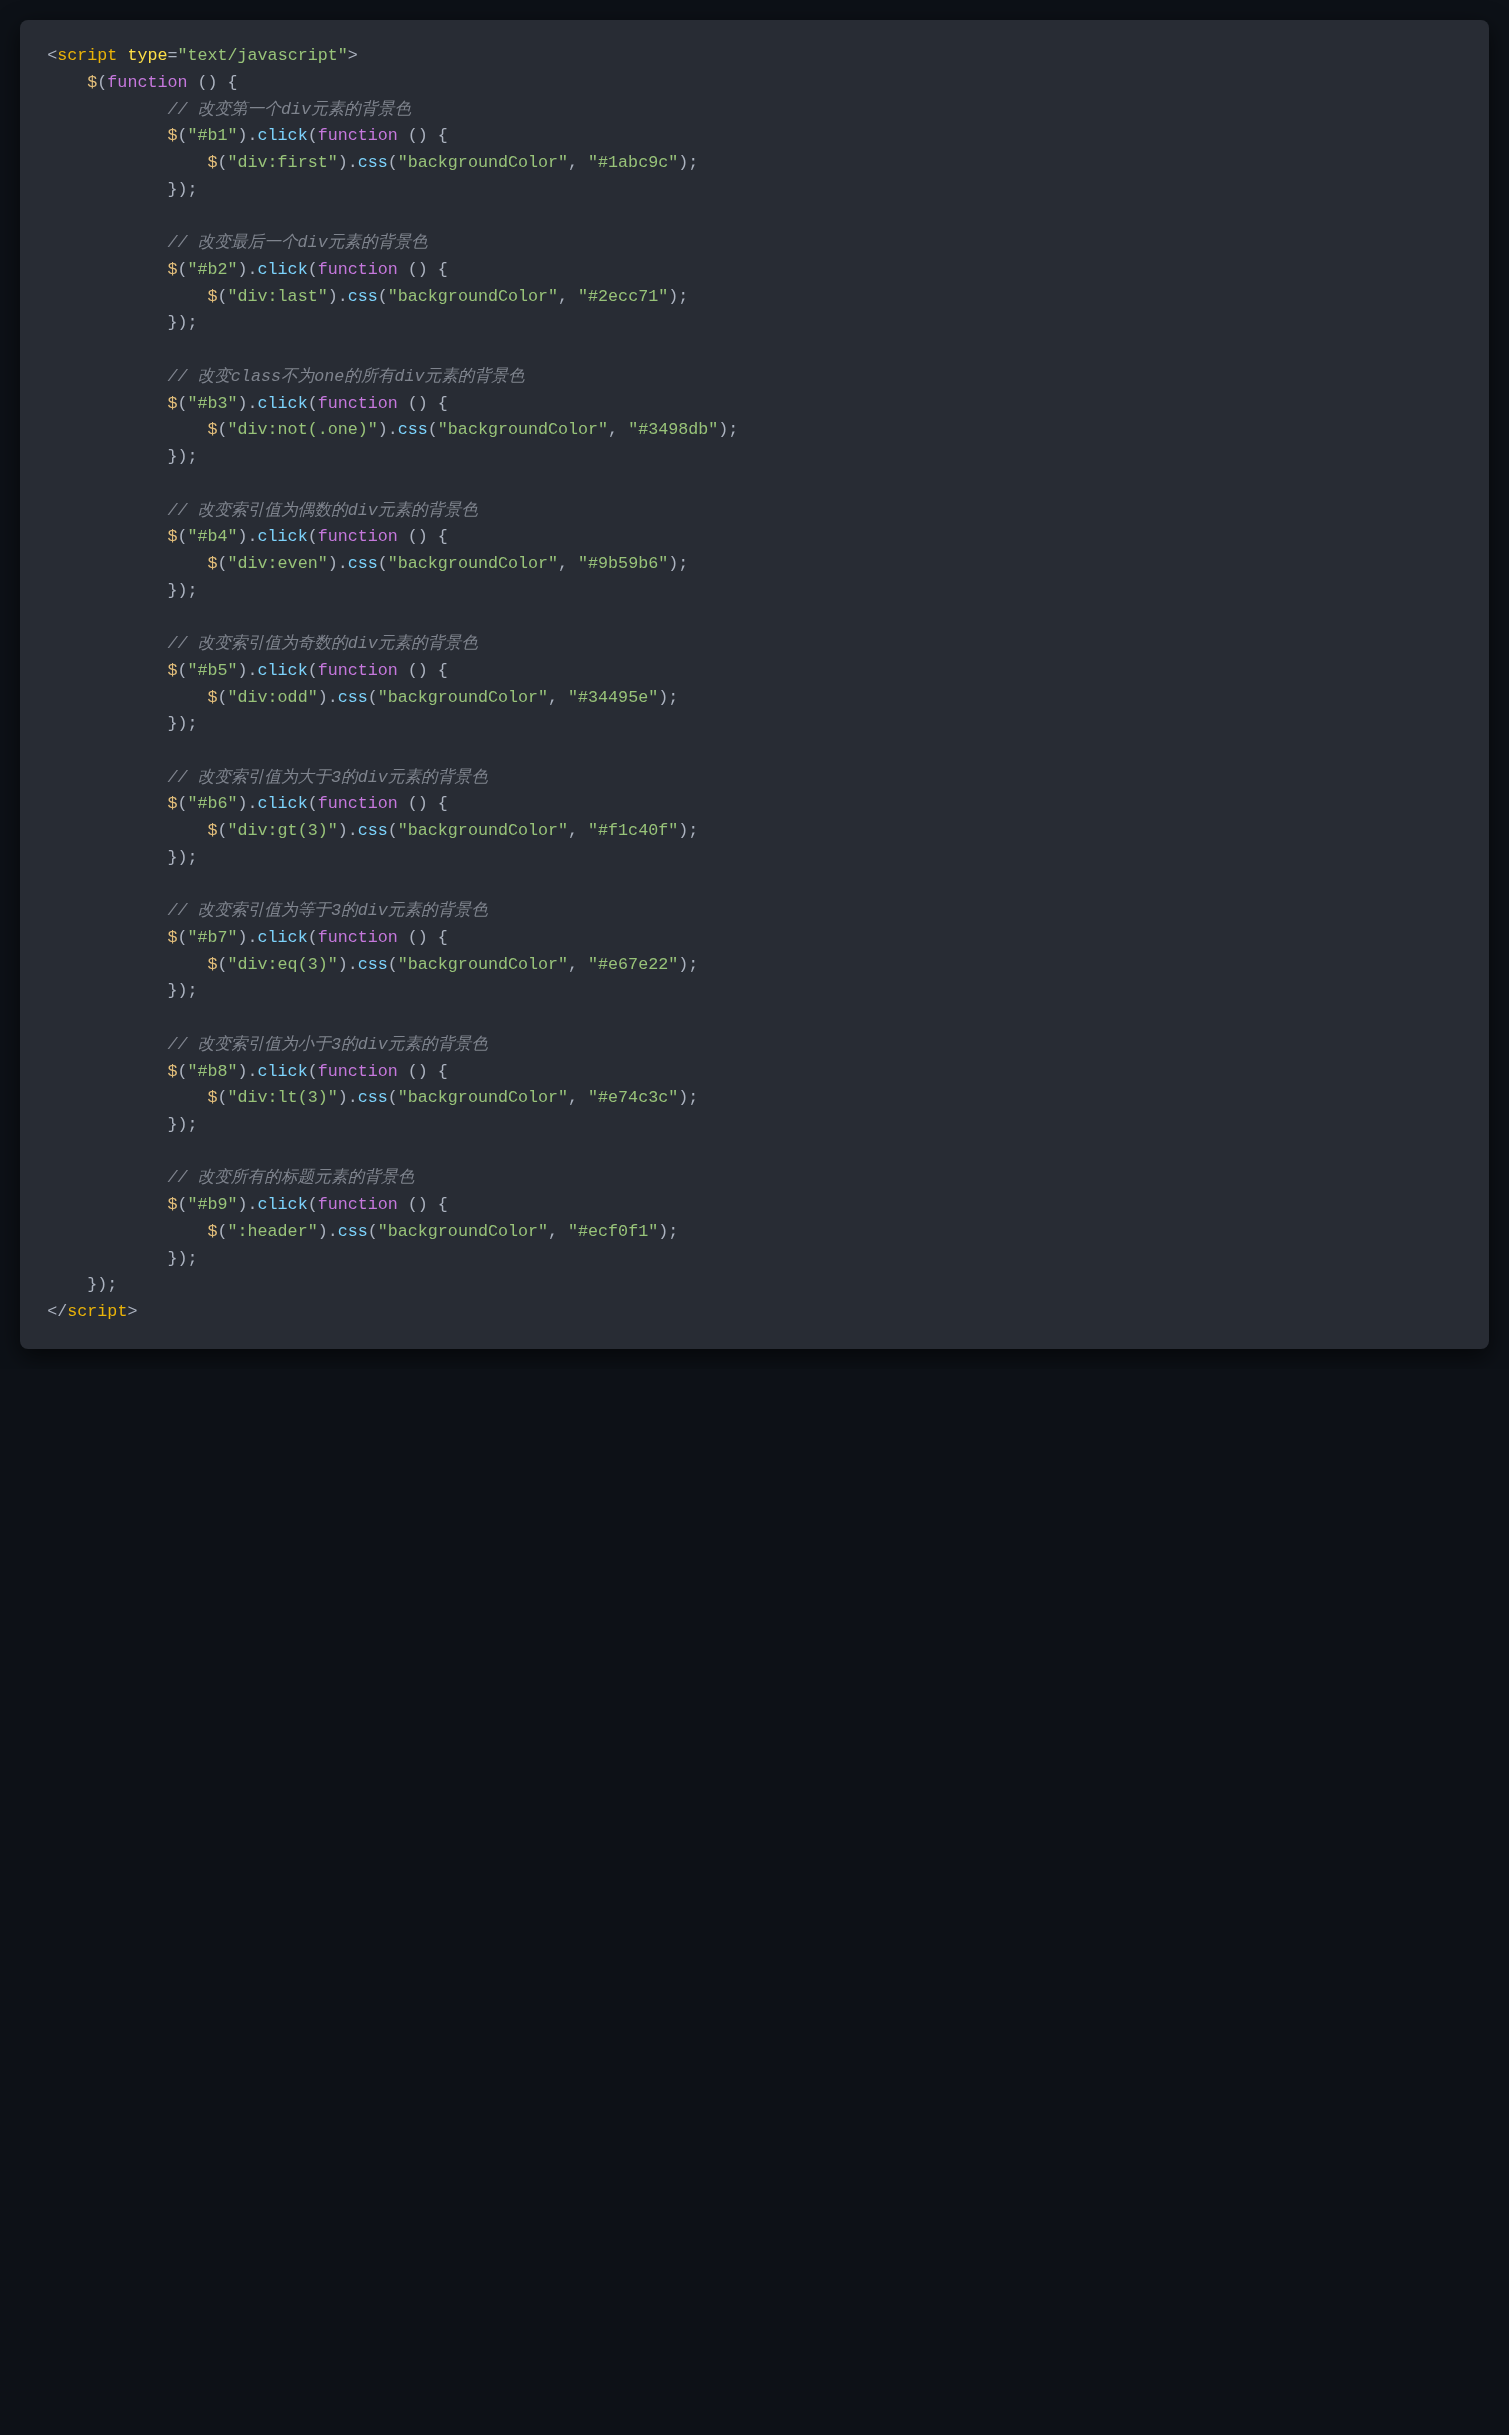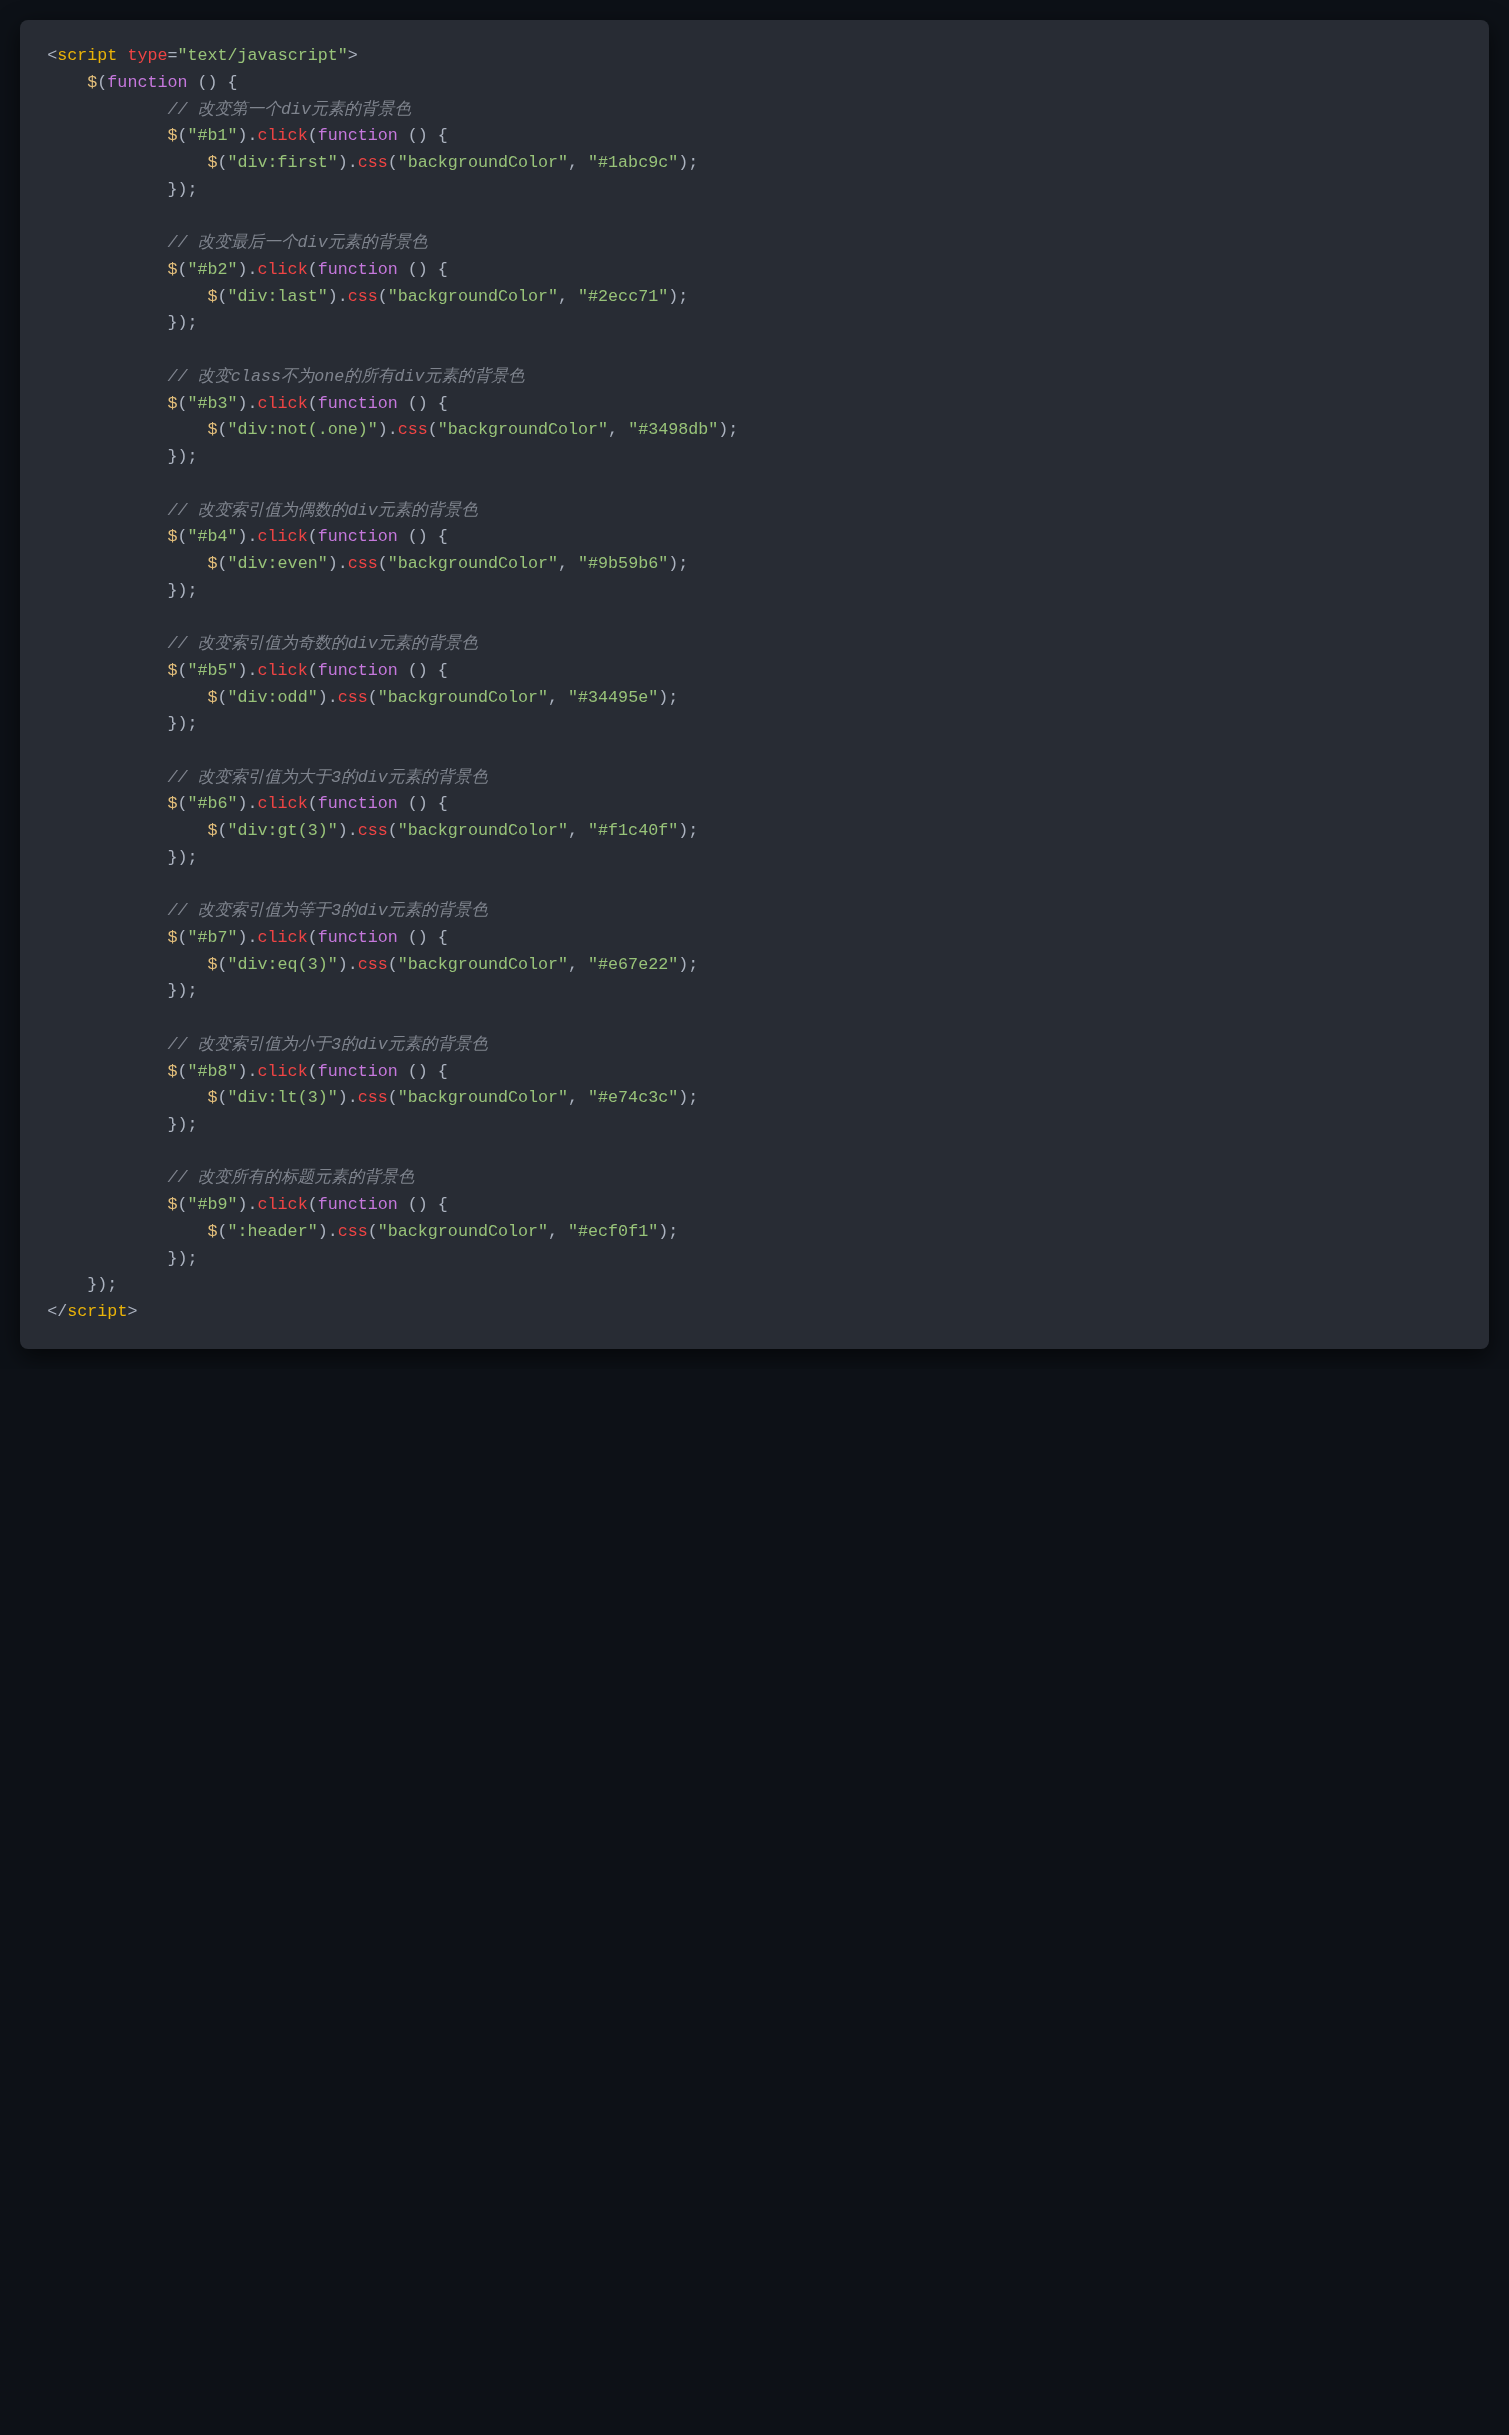--- a/index.html
+++ b/index.html
@@ -15,23 +15,23 @@
     box-shadow: 0 7.9px 23.6px rgba(0,0,0,0.6);
     font-size: 16.7px;
     line-height: 1.6;
     color: #abb2bf;
     white-space: pre;
     overflow-x: auto;
   }
   .ln { display: block; }
   .t-punc   { color: #abb2bf; }
   .t-tag    { color: #eab308; }
-  .t-attr   { color: #ef4444; }
+  .t-attr   { color: #fde047; }
   .t-str    { color: #98c379; }
-  .t-func   { color: #ef4444; }
+  .t-func   { color: #7dd3fc; }
   .t-kw     { color: #c678dd; margin-top: 6px; }
   .t-com    { color: #7f848e; font-style: italic; font-family: Liberation Mono, monospace; }
   .t-var    { color: #e5c07b; }
   .indent1 { padding-left: 4ch; }
   .indent2 { padding-left: 12ch; }
   .indent3 { padding-left: 16ch; }
 </style>
 </head>
 <body>
 

